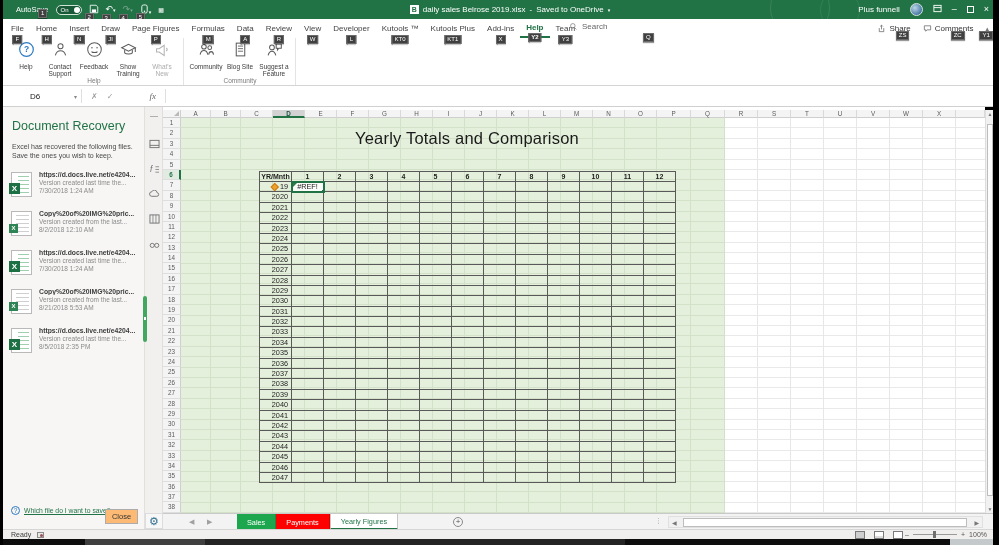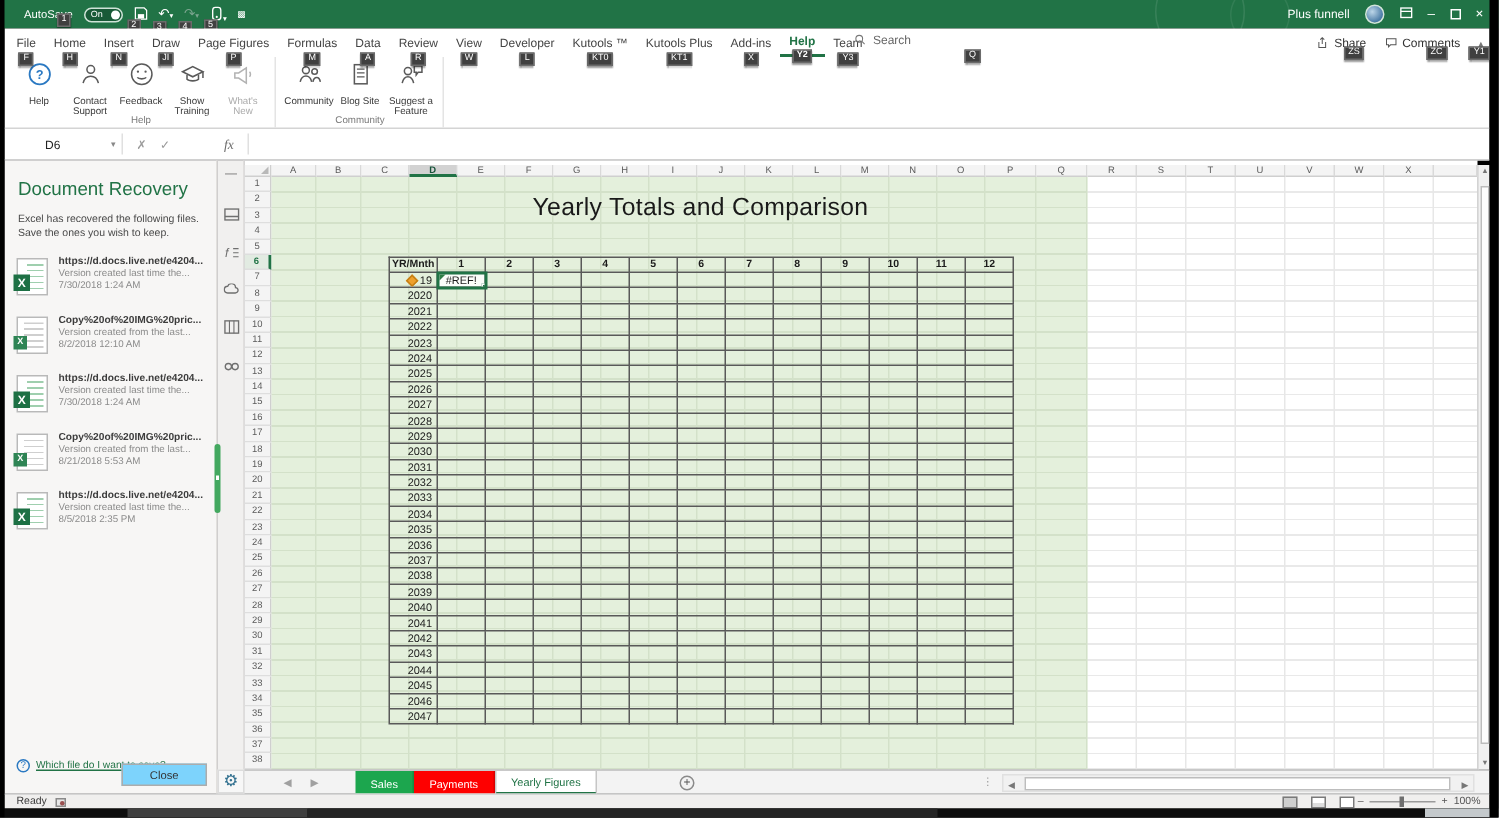--- a/index.html
+++ b/index.html
@@ -64,21 +64,21 @@
   .ficon { position:absolute; left:2px; top:1px; width:21px; height:25px; background:#fff; border:1px solid #b9b9b9; }
   .ficon .lines { position:absolute; right:2px; top:3px; width:11px; height:18px;
     background:repeating-linear-gradient(to bottom,#9fcfae 0 1px,transparent 1px 4px); }
   .ficon .xbox { position:absolute; left:-3px; bottom:2px; width:11px; height:11px; background:#1d7044; color:#fff; font-size:8px; font-weight:bold; display:flex; align-items:center; justify-content:center; }
   .ficon.doc .lines { background:repeating-linear-gradient(to bottom,#cfcfcf 0 1px,transparent 1px 4px); width:13px; }
   .ficon.doc .xbox { background:#2e8454; width:9px; height:9px; font-size:6px; }
   .panefoot { position:absolute; left:0; bottom:14px; width:100%; }
   .helplink { display:flex; align-items:center; gap:4px; margin-left:8px; font-size:6.8px; }
   .helplink .q { width:9px; height:9px; border:1px solid #2b79c2; color:#2b79c2; border-radius:50%; font-size:6.5px; display:flex; align-items:center; justify-content:center; }
   .helplink a { color:#217346; text-decoration:underline; }
-  .closebtn { position:absolute; right:6px; bottom:-9px; width:57px; height:15px; background:#7dd3fc; border:1px solid #acacac; font-size:7.5px; color:#333; display:flex; align-items:center; justify-content:center; }
+  .closebtn { position:absolute; right:6px; bottom:-9px; width:33px; height:15px; background:#fdba74; border:1px solid #acacac; font-size:7.5px; color:#333; display:flex; align-items:center; justify-content:center; }
 
   
   .kstrip { position:absolute; left:145px; top:107px; width:18px; height:422px; background:#f1f0ef; border-right:1px solid #e0dedd; }
   .kicon { position:absolute; left:0; width:18px; text-align:center; color:#6f6f6f; }
   .khandle { position:absolute; left:-2px; top:189px; width:4px; height:46px; background:#43a85f; border-radius:2px; }
   .khandle .dot { position:absolute; left:1px; top:21px; width:2px; height:3px; background:#fff; }
   .kgear { position:absolute; left:145px; top:513px; width:18px; height:16px; background:#f7f7f7; border:1px solid #dcdcdc; color:#31708f; font-size:11px; line-height:14px; text-align:center; }
 
   
   .sheet { position:absolute; left:163px; top:107px; width:822px; height:406px; background:#fff; overflow:hidden; }
@@ -170,20 +170,27 @@
         <span class="keytip" style="left:-4px">4</span>
       </span>
       <span class="qicon" style="position:relative">
         <svg width="9" height="10" viewBox="0 0 10 11">
             <rect x="2" y="1" width="6" height="9" rx="2" fill="none" stroke="#fff" stroke-width="1"></rect>
             <circle cx="5" cy="8" r="0.8" fill="#fff"></circle>
           </svg><span style="font-size:5px">▾</span>
         <span class="keytip" style="left:-4px">5</span>
       </span>
       <span class="qicon" style="font-size:6px">▩</span>
+    </div>
+    <div class="tb-center">
+      <span class="xlbadge">B</span>
+      <span>daily sales Belrose 2019.xlsx</span>
+      <span>-</span>
+      <span>Saved to OneDrive</span>
+      <span style="font-size:5px">▾</span>
     </div>
     <div class="tb-right">
       <span>Plus funnell</span>
       <span class="avatar"></span>
       <span class="winctl"><svg width="9" height="9" viewBox="0 0 10 10">
             <rect x="1" y="1.5" width="8" height="7" fill="none" stroke="#fff"></rect>
             <path d="M1 4h8" stroke="#fff"></path>
           </svg></span>
       <span class="winctl">–</span>
       <span class="maxbox"></span>

